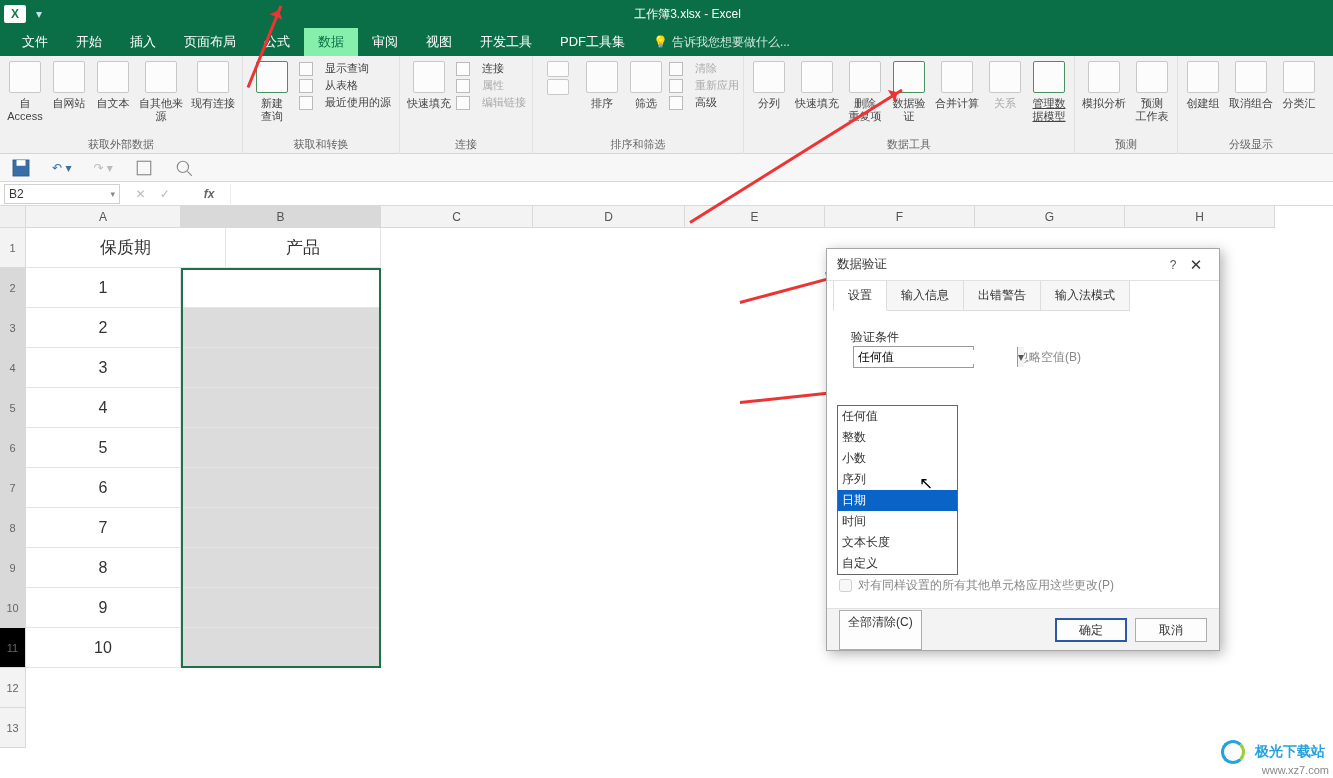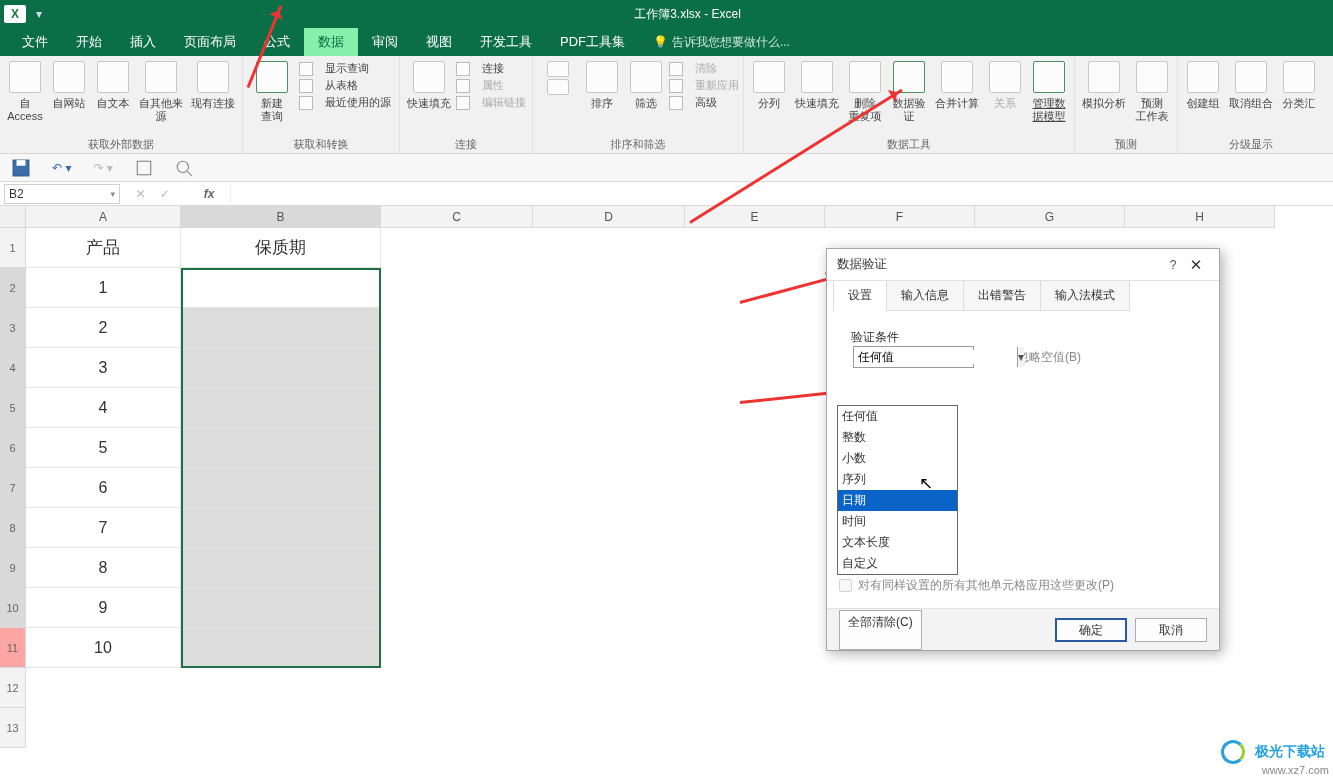--- a/index.html
+++ b/index.html
@@ -350,31 +350,31 @@
       <div class="rowhdr">1</div>
       <div class="rowhdr" style="background: rgb(217, 217, 217);">2</div>
       <div class="rowhdr" style="background: rgb(217, 217, 217);">3</div>
       <div class="rowhdr" style="background: rgb(217, 217, 217);">4</div>
       <div class="rowhdr" style="background: rgb(217, 217, 217);">5</div>
       <div class="rowhdr" style="background: rgb(217, 217, 217);">6</div>
       <div class="rowhdr" style="background: rgb(217, 217, 217);">7</div>
       <div class="rowhdr" style="background: rgb(217, 217, 217);">8</div>
       <div class="rowhdr" style="background: rgb(217, 217, 217);">9</div>
       <div class="rowhdr" style="background: rgb(217, 217, 217);">10</div>
-      <div class="rowhdr" style="background: #fca5a5;">11</div>
+      <div class="rowhdr" style="background: #000000;">11</div>
       <div class="rowhdr">12</div>
       <div class="rowhdr">13</div>
     </div>
 
   <div class="sel-shade" style="left:181px; top:102px; width:200px; height:360px;"></div>
 
   <div class="cells">
     <div class="arow">
+      <div class="cell cellB hdrcell">保质期</div>
       <div class="cell cellA hdrcell">产品</div>
-      <div class="cell cellB hdrcell">保质期</div>
     </div>
     <div id="data-rows">
         <div class="arow">
           <div class="cell cellA">1</div>
           <div class="cell cellB"></div>
         </div>
         <div class="arow">
           <div class="cell cellA">2</div>
           <div class="cell cellB"></div>
         </div>

